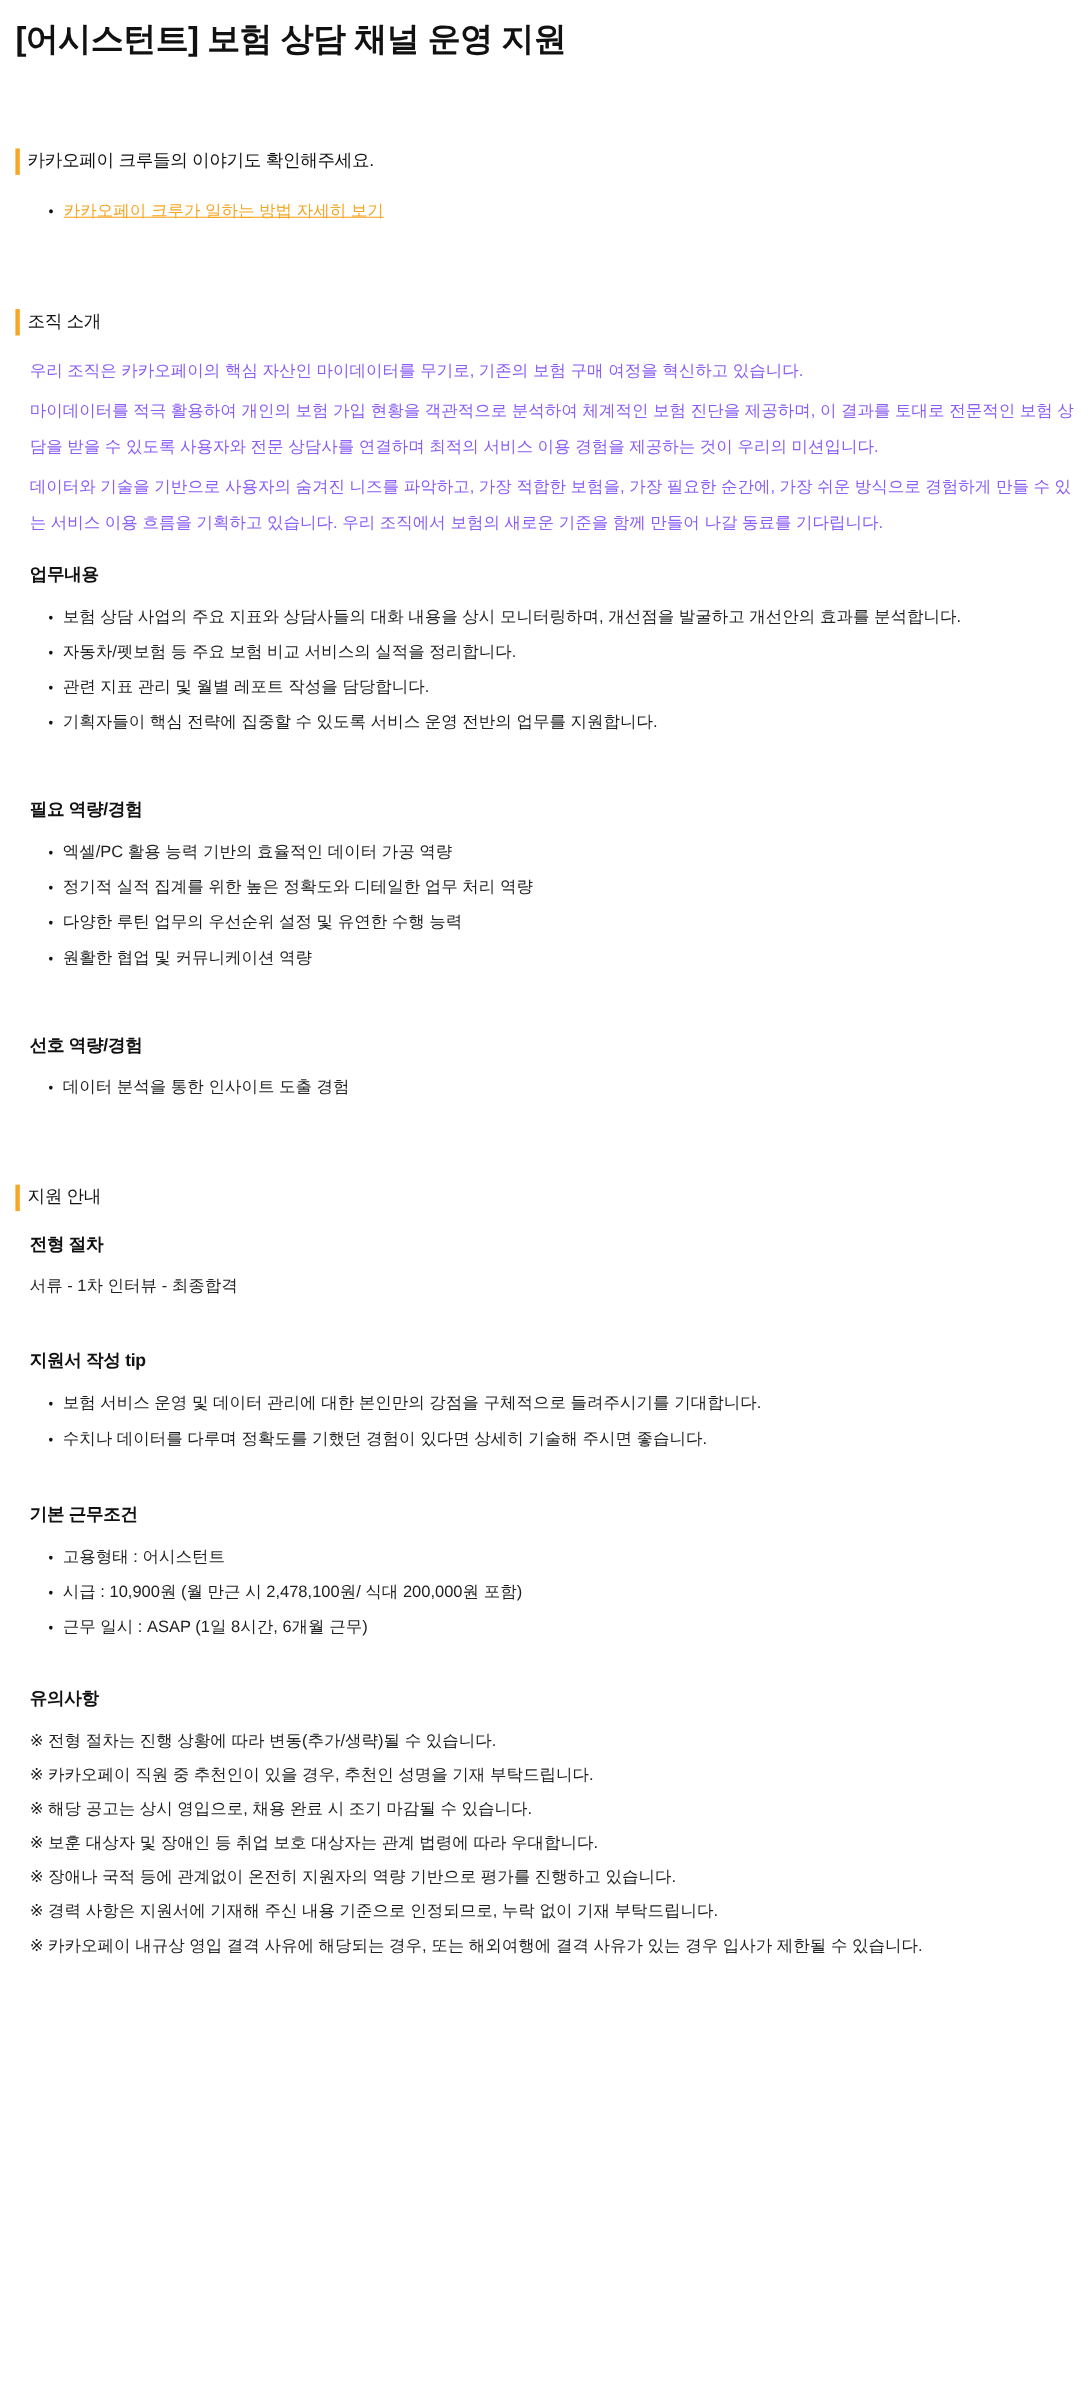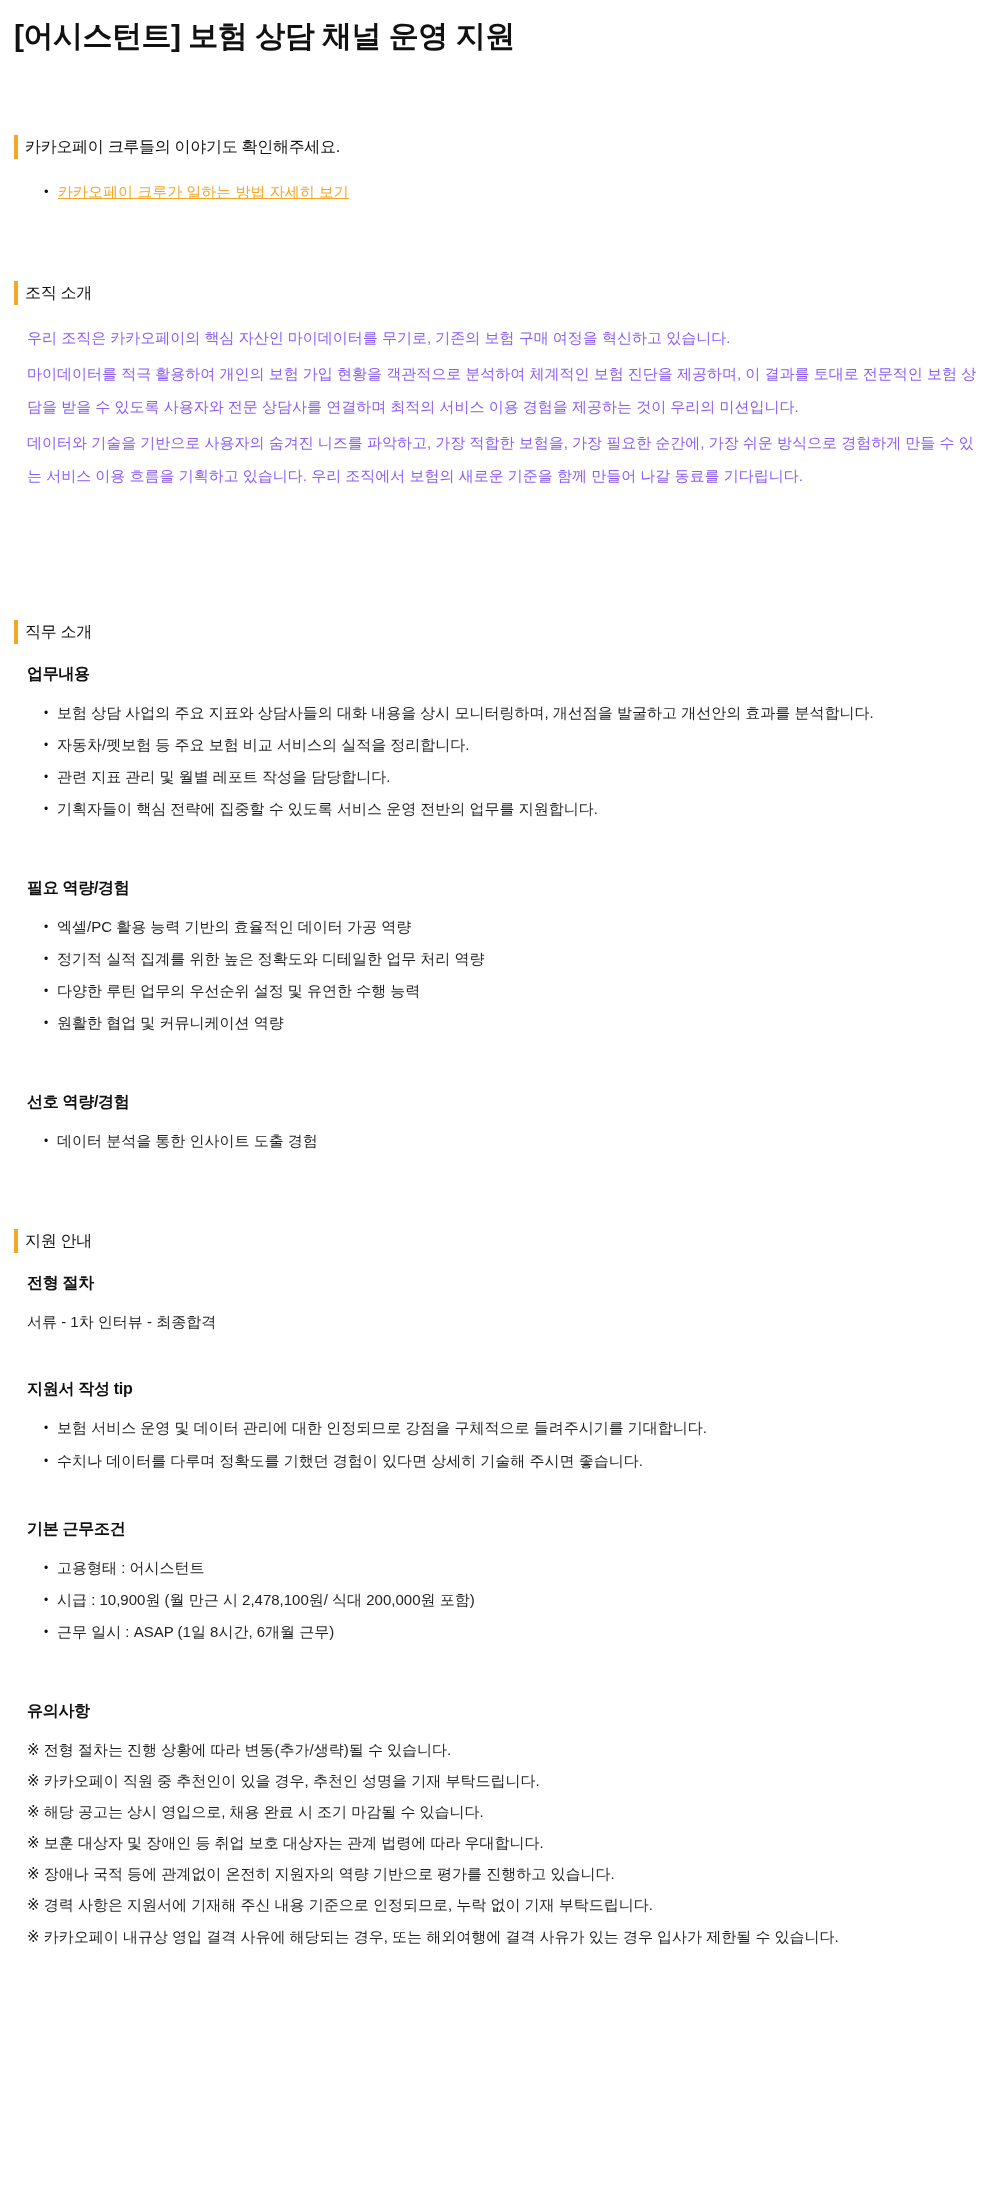--- a/index.html
+++ b/index.html
@@ -72,21 +72,21 @@
   .subsection { margin-left: 13px; }
   .sub-heading {
     font-size: 16px;
     font-weight: 800;
     color: #111111;
     letter-spacing: -0.3px;
   }
   .mt-20 { margin-top: 20px; }
   .mt-40 { margin-top: 42px; }
   .mt-52 { margin-top: 52px; }
-  .mt-70 { margin-top: 52px; }
+  .mt-70 { margin-top: 37px; }
 
   .bullet-list { list-style: none; margin-top: 12px; }
   .bullet-list li {
     position: relative;
     padding-left: 13px;
     margin-left: 17px;
     font-size: 15px;
     line-height: 2.15;
     color: #1f1f1f;
   }
@@ -129,21 +129,20 @@
     </li>
   </ul>
 
   <h2 class="section-header org-header">조직 소개</h2>
   <div class="org-body">
     <p>우리 조직은 카카오페이의 핵심 자산인 마이데이터를 무기로, 기존의 보험 구매 여정을 혁신하고 있습니다.</p>
     <p>마이데이터를 적극 활용하여 개인의 보험 가입 현황을 객관적으로 분석하여 체계적인 보험 진단을 제공하며, 이 결과를 토대로 전문적인 보험 상담을 받을 수 있도록 사용자와 전문 상담사를 연결하며 최적의 서비스 이용 경험을 제공하는 것이 우리의 미션입니다.</p>
     <p>데이터와 기술을 기반으로 사용자의 숨겨진 니즈를 파악하고, 가장 적합한 보험을, 가장 필요한 순간에, 가장 쉬운 방식으로 경험하게 만들 수 있는 서비스 이용 흐름을 기획하고 있습니다. 우리 조직에서 보험의 새로운 기준을 함께 만들어 나갈 동료를 기다립니다.</p>
   </div>
 
-  <h2 class="section-header job-header">직무 소개</h2>
 
   <div class="subsection mt-20">
     <h3 class="sub-heading">업무내용</h3>
     <ul class="bullet-list">
       <li>보험 상담 사업의 주요 지표와 상담사들의 대화 내용을 상시 모니터링하며, 개선점을 발굴하고 개선안의 효과를 분석합니다.</li>
       <li>자동차/펫보험 등 주요 보험 비교 서비스의 실적을 정리합니다.</li>
       <li>관련 지표 관리 및 월별 레포트 작성을 담당합니다.</li>
       <li>기획자들이 핵심 전략에 집중할 수 있도록 서비스 운영 전반의 업무를 지원합니다.</li>
     </ul>
   </div>
@@ -168,21 +167,21 @@
   <h2 class="section-header apply-header">지원 안내</h2>
 
   <div class="subsection mt-20">
     <h3 class="sub-heading">전형 절차</h3>
     <p class="plain-text">서류 - 1차 인터뷰 - 최종합격</p>
   </div>
 
   <div class="subsection mt-40">
     <h3 class="sub-heading">지원서 작성 tip</h3>
     <ul class="bullet-list">
-      <li>보험 서비스 운영 및 데이터 관리에 대한 인정되므로 강점을 구체적으로 들려주시기를 기대합니다.</li>
+      <li>보험 서비스 운영 및 데이터 관리에 대한 본인만의 강점을 구체적으로 들려주시기를 기대합니다.</li>
       <li>수치나 데이터를 다루며 정확도를 기했던 경험이 있다면 상세히 기술해 주시면 좋습니다.</li>
     </ul>
   </div>
 
   <div class="subsection mt-40">
     <h3 class="sub-heading">기본 근무조건</h3>
     <ul class="bullet-list">
       <li>고용형태 : 어시스턴트</li>
       <li>시급 : 10,900원 (월 만근 시 2,478,100원/ 식대 200,000원 포함)</li>
       <li>근무 일시 : ASAP (1일 8시간, 6개월 근무)</li>

